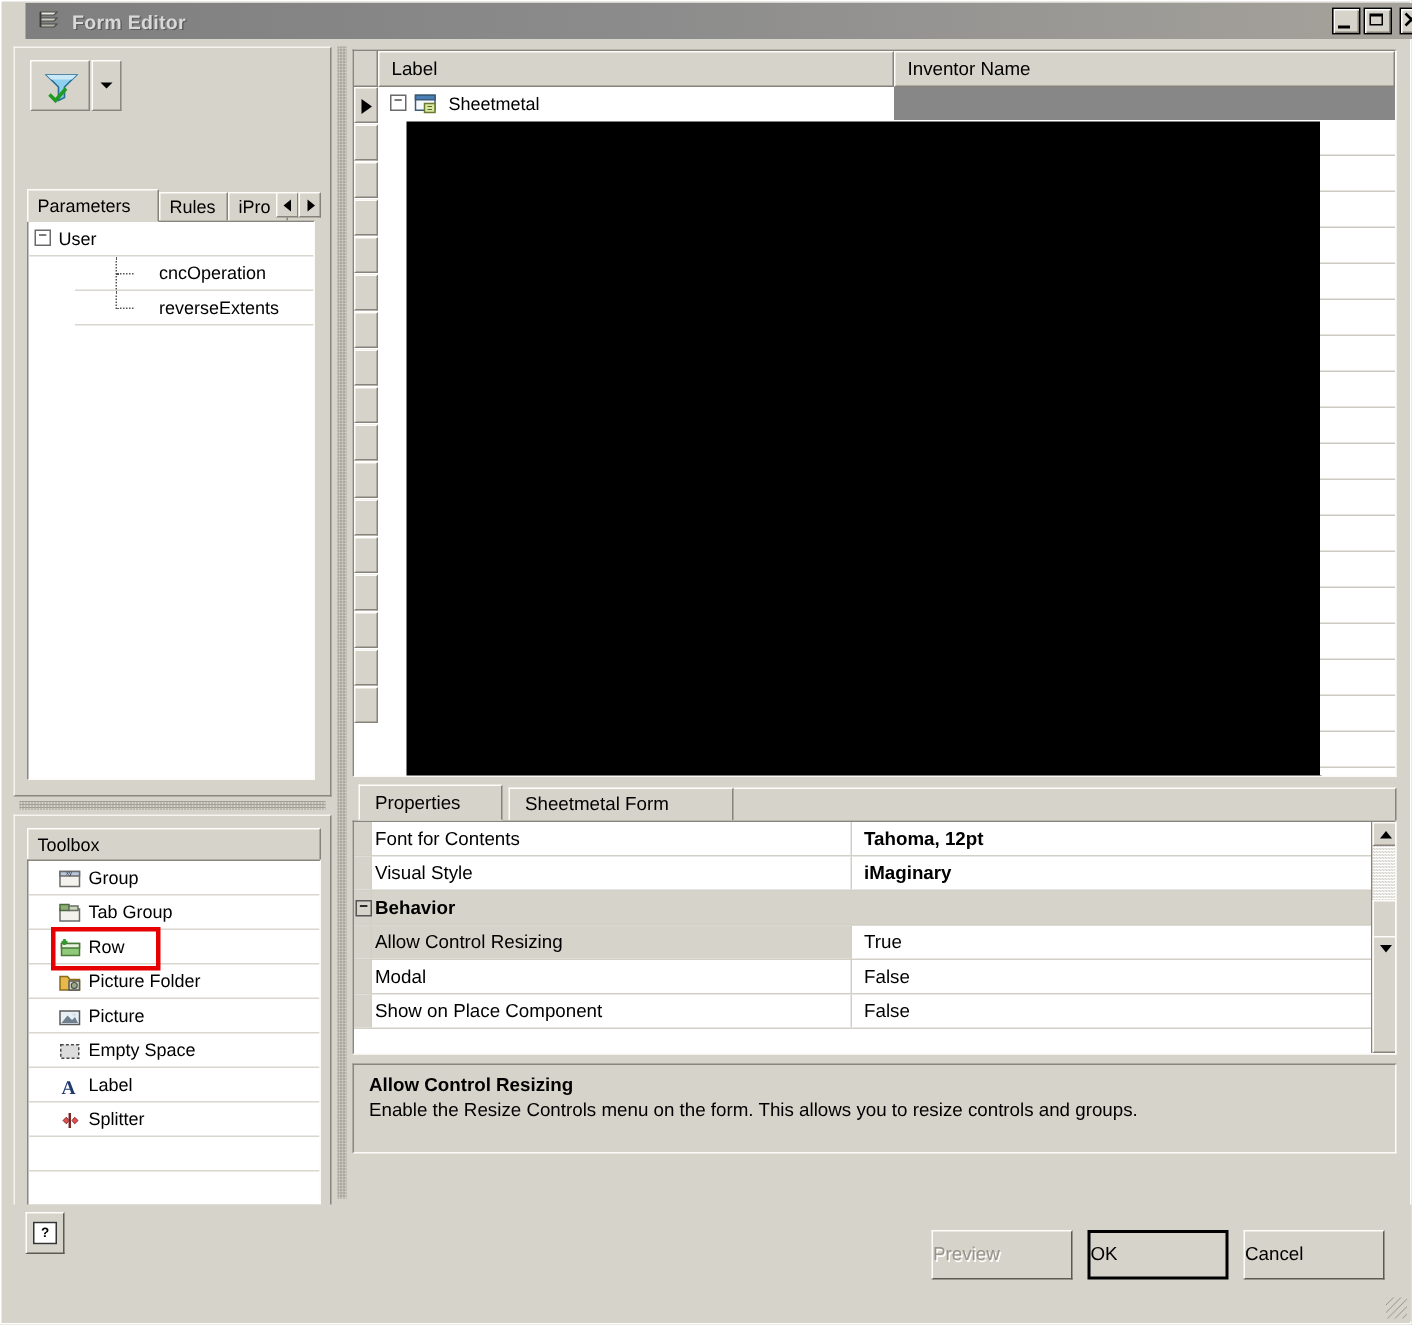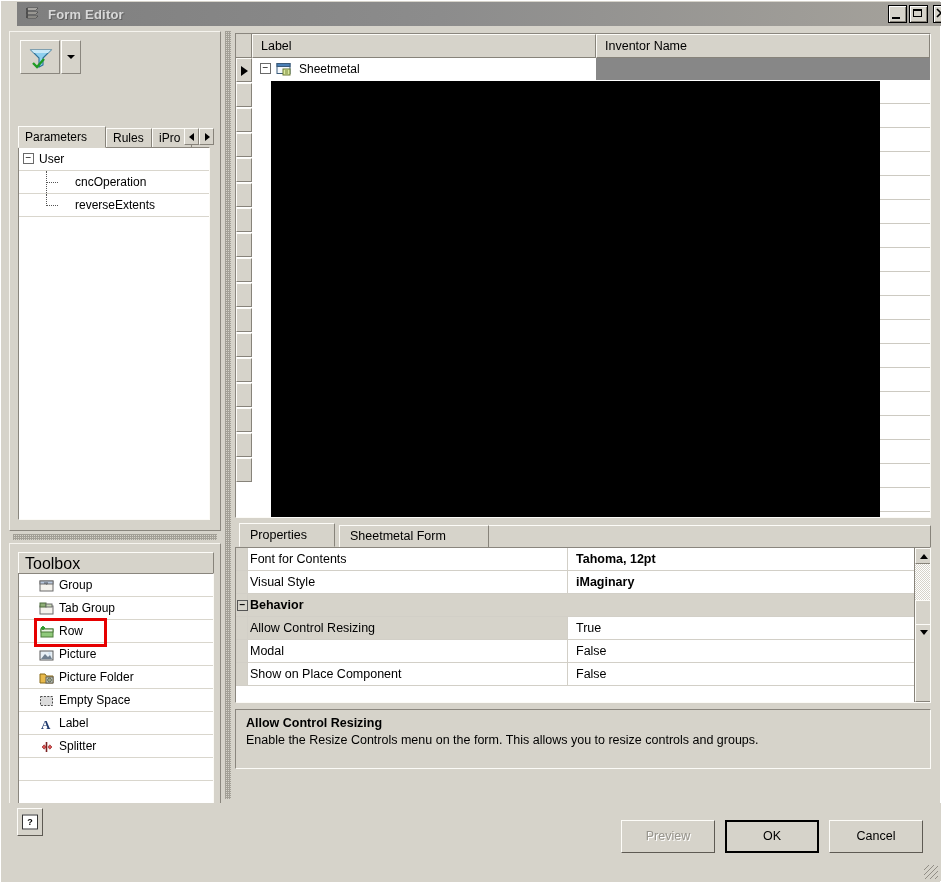--- a/index.html
+++ b/index.html
@@ -94,21 +94,21 @@
   .arr-r:after{content:"";position:absolute;left:5px;top:4px;width:0;height:0;
     border-top:4px solid transparent;border-bottom:4px solid transparent;border-left:5px solid #000;}
 
   .tree-box{
     position:absolute;left:8px;top:115px;width:192px;height:373px;
     background:#fff;
     border:1px solid #8a867e;border-right-color:#fcfbf7;border-bottom-color:#fcfbf7;
     box-sizing:border-box;overflow:hidden;
   }
   .tree-row{height:22px;line-height:22px;border-bottom:1px solid #d9d6cd;position:relative;padding-left:4px;white-space:nowrap;}
-  .tree-row.child{padding-left:56px;}
+  .tree-row.child{padding-left:56px;margin-left:31px;}
   .expander{
     display:inline-block;width:9px;height:9px;line-height:7px;text-align:center;
     border:1px solid #6a6a6a;background:#fff;font-size:10px;vertical-align:middle;
     margin-right:5px;margin-top:-2px;font-family:"Liberation Sans",sans-serif;
   }
   .tline-v{position:absolute;left:27px;top:0;width:1px;height:22px;border-left:1px dotted #555;}
   .tline-v.half{height:12px;}
   .tline-h{position:absolute;left:27px;top:11px;width:12px;height:1px;border-top:1px dotted #555;}
 
   
@@ -123,21 +123,21 @@
   .toolbox-panel{
     position:absolute;left:0;top:512px;width:212px;height:277px;
     background:#d6d3ca;
     border:1px solid #f6f4ee;border-right-color:#8a867e;border-bottom-color:#8a867e;
     box-sizing:border-box;
   }
   .toolbox-head{
     position:absolute;left:8px;top:8px;width:196px;height:22px;
     background:#d6d3ca;line-height:21px;padding-left:6px;box-sizing:border-box;
     border:1px solid #fdfcf8;border-right-color:#87837a;border-bottom-color:#87837a;
-    font-size:16px;
+    font-size:12px;
   }
   .toolbox-list{
     position:absolute;left:8px;top:29px;width:196px;height:240px;
     background:#fff;
     border:1px solid #8a867e;border-right-color:#fcfbf7;border-bottom-color:#fcfbf7;
     box-sizing:border-box;overflow:hidden;
   }
   .tb-item{height:22px;line-height:22px;border-bottom:1px solid #d9d6cd;padding-left:20px;
     display:flex;align-items:center;cursor:default;white-space:nowrap;}
   .tb-icon{width:16px;height:14px;margin-right:4px;position:relative;flex:0 0 auto;}
@@ -268,21 +268,21 @@
     border:1px solid #fdfcf8;border-right-color:#5e5a53;border-bottom-color:#5e5a53;
     box-sizing:border-box;cursor:default;
   }
   .help-glyph{
     position:absolute;left:50%;top:50%;transform:translate(-50%,-50%);
     width:14px;height:13px;border:1px solid #333;background:#fff;
     font-size:9px;line-height:12px;text-align:center;font-weight:bold;
   }
   .btnrow{position:absolute;right:18px;top:17px;display:flex;gap:10px;}
   .btn{
-    width:94px;height:33px;line-height:31px;text-align:center;background:#d6d3ca;
+    width:94px;height:33px;line-height:31px;text-align:left;background:#d6d3ca;
     border:1px solid #fdfcf8;border-right-color:#5e5a53;border-bottom-color:#5e5a53;
     box-sizing:border-box;font-size:12.5px;cursor:default;position:relative;
   }
   .btn.disabled{color:#97948c;text-shadow:1px 1px 0 #fff;}
   .btn.default{border:2px solid #000;line-height:29px;}
   .resize-grip{
     position:absolute;right:3px;bottom:2px;width:14px;height:14px;
     background:
       linear-gradient(135deg,transparent 45%,#8a867e 45%,#8a867e 55%,transparent 55%) 0 0/5px 5px;
     opacity:.9;
@@ -401,37 +401,37 @@
               <rect x="2" y="4" width="12" height="3" fill="#e9f3e2" stroke="#4a7a38"></rect>
               <path d="M4 1 v4 M2 3 h4" stroke="#2f9b2f" stroke-width="1.8"></path>
             </svg>
           </span>
           <span class="tb-label">Row</span>
         </div>
 
         <div class="tb-item">
           <span class="tb-icon">
             <svg width="16" height="14" viewBox="0 0 16 14">
+              <path d="M1 3 h5 l1.5 2 H14 v7 H1 Z" fill="#e8b94a" stroke="#8a6b18"></path>
+              <rect x="7" y="6" width="7" height="6" fill="#cfd8c0" stroke="#5a5a5a"></rect>
+              <circle cx="10.5" cy="9" r="2" fill="#9aa88a" stroke="#4a4a4a" stroke-width="0.7"></circle>
+            </svg>
+          </span>
+          <span class="tb-label">Picture Folder</span>
+        </div>
+
+        <div class="tb-item">
+          <span class="tb-icon">
+            <svg width="16" height="14" viewBox="0 0 16 14">
               <rect x="1" y="3" width="13" height="9" fill="#e8f0f6" stroke="#5a5a5a"></rect>
               <path d="M2 11 L6 6 L9 9 L11 7 L13 11 Z" fill="#6f7f8f"></path>
               <circle cx="10.5" cy="5.5" r="1.2" fill="#cfe2f2"></circle>
             </svg>
           </span>
           <span class="tb-label">Picture</span>
-        </div>
-
-        <div class="tb-item">
-          <span class="tb-icon">
-            <svg width="16" height="14" viewBox="0 0 16 14">
-              <path d="M1 3 h5 l1.5 2 H14 v7 H1 Z" fill="#e8b94a" stroke="#8a6b18"></path>
-              <rect x="7" y="6" width="7" height="6" fill="#cfd8c0" stroke="#5a5a5a"></rect>
-              <circle cx="10.5" cy="9" r="2" fill="#9aa88a" stroke="#4a4a4a" stroke-width="0.7"></circle>
-            </svg>
-          </span>
-          <span class="tb-label">Picture Folder</span>
         </div>
 
         <div class="tb-item">
           <span class="tb-icon">
             <svg width="16" height="14" viewBox="0 0 16 14">
               <rect x="1.5" y="2.5" width="12" height="9" fill="#dcdcdc" stroke="#4a4a4a" stroke-dasharray="2 1.4"></rect>
             </svg>
           </span>
           <span class="tb-label">Empty Space</span>
         </div>

